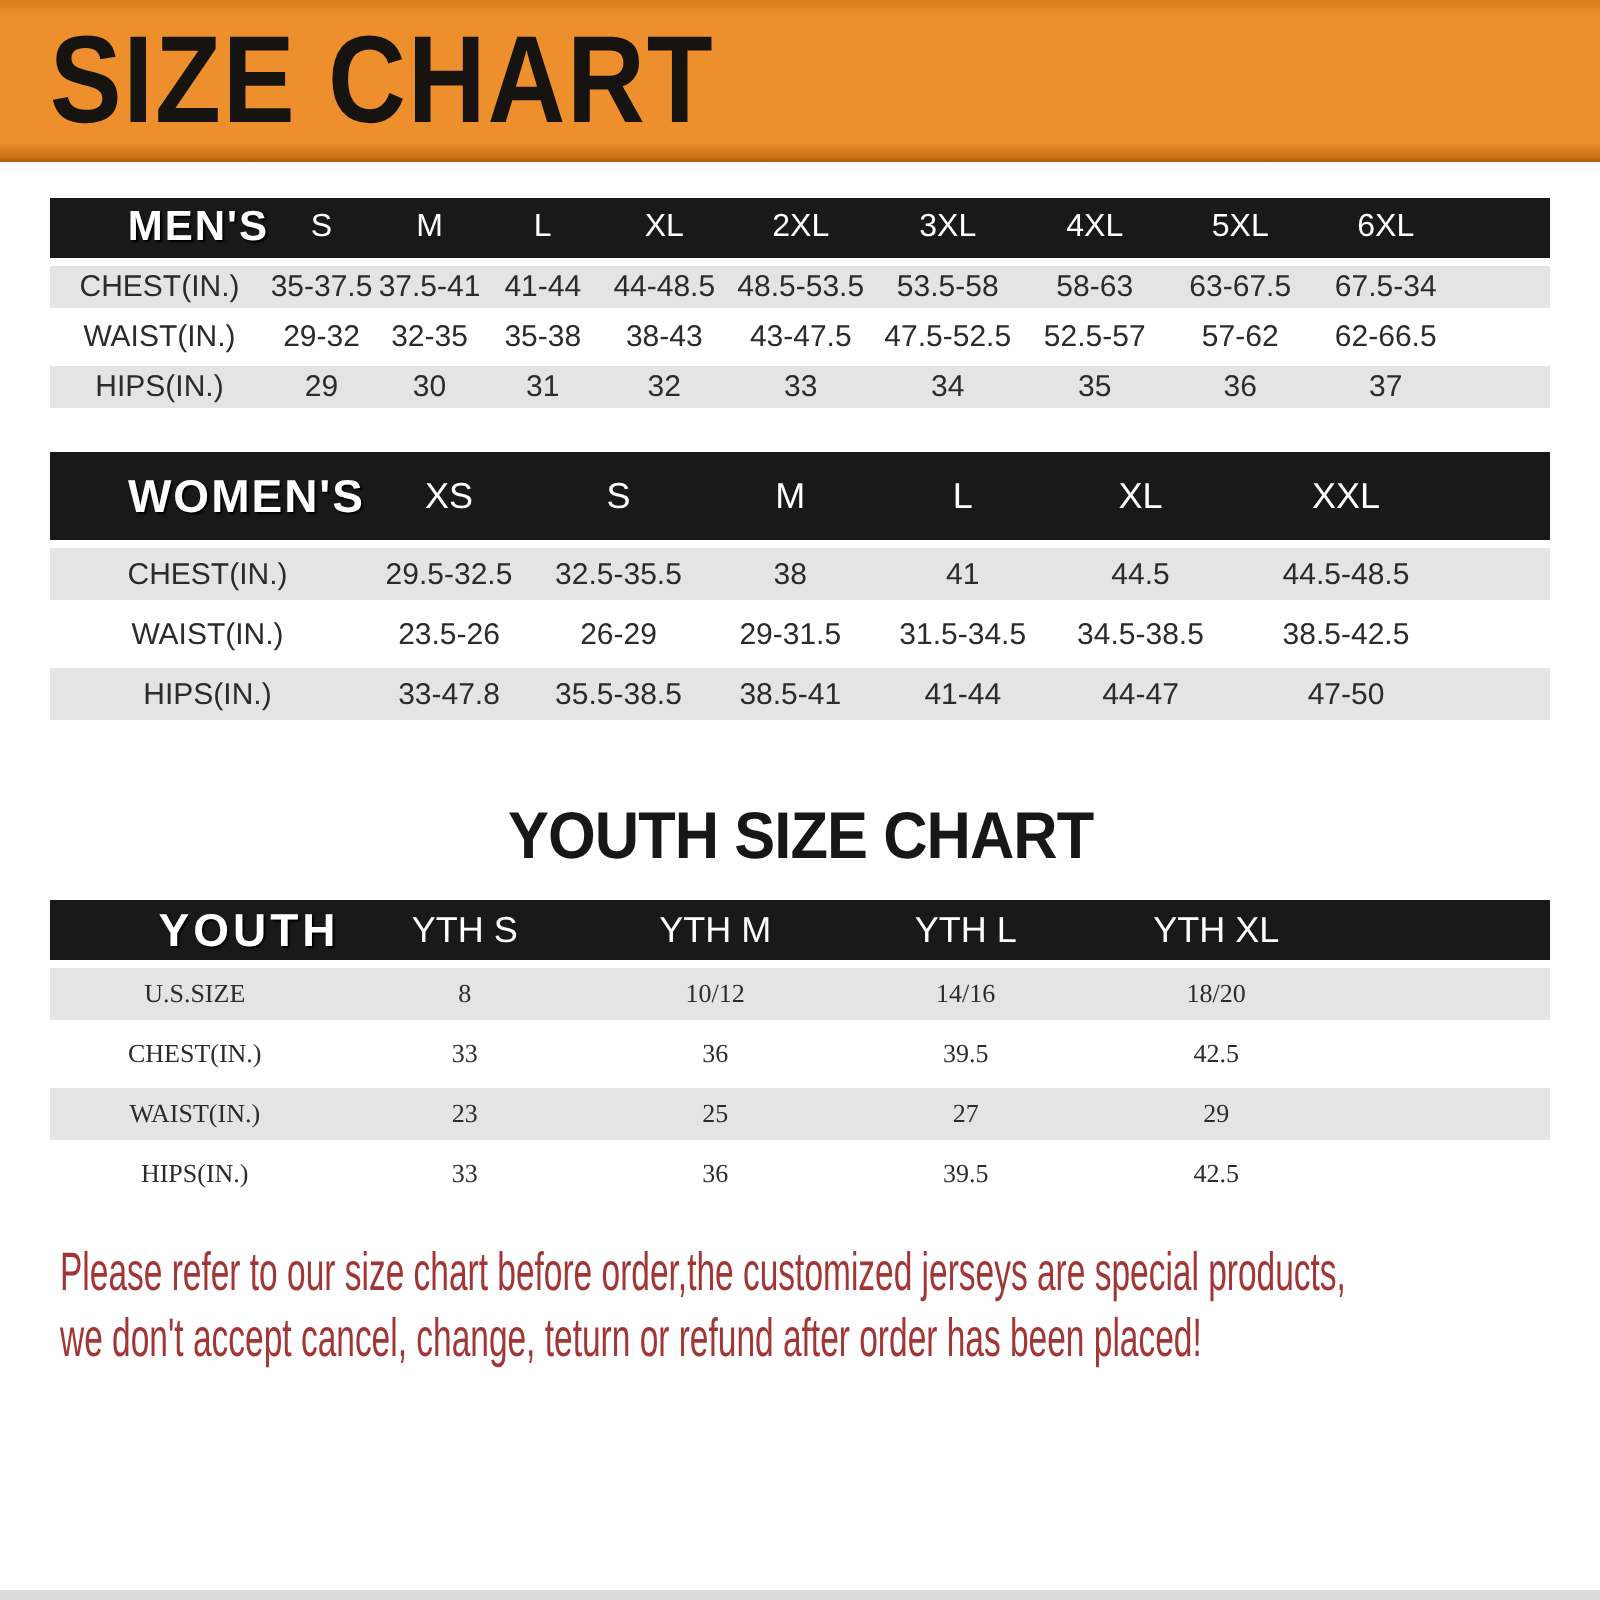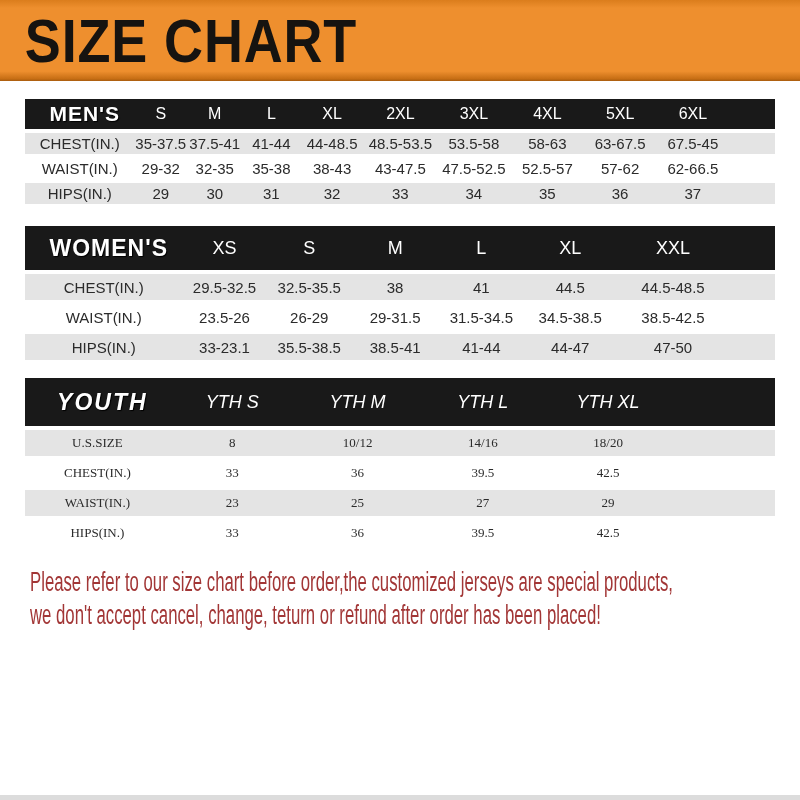--- a/index.html
+++ b/index.html
@@ -40,28 +40,28 @@
   }
   .mt-men{margin-top:14px;}
   .mt-women{margin-top:14px;}
   .mt-youth{margin-top:10px;}
   table.size-table thead th{
     background:#191919;color:#ffffff;
     font-weight:400;text-align:center;padding:0;
     overflow:hidden;white-space:nowrap;
   }
   table.size-table thead th.tlabel{
-    text-align:center;padding-left:10px;font-weight:700;
+    text-align:right;padding-left:10px;font-weight:700;
     text-shadow:1px 1px 1px #000;
   }
   .t-men thead th{height:30px;font-size:16px;}
   .t-men thead th.tlabel{font-size:21px;letter-spacing:1px;}
   .t-women thead th{height:44px;font-size:18px;}
   .t-women thead th.tlabel{font-size:23px;letter-spacing:1px;}
-  .t-youth thead th{height:48px;font-size:18px;font-style:italic;}
+  .t-youth thead th{height:30px;font-size:18px;}
   .t-youth thead th.tlabel{font-size:23px;letter-spacing:2px;}
   table.size-table td{
     text-align:center;color:#2b2b2b;padding:0;
     overflow:hidden;white-space:nowrap;
   }
   .t-men td{height:21px;font-size:15px;}
   .t-women td{height:26px;font-size:15px;}
   .t-youth td{height:26px;font-size:13px;font-family:Liberation Serif, serif;}
   table.size-table tbody tr:nth-child(odd) td{background:#e4e4e4;}
   table.size-table tbody tr:nth-child(even) td{background:#ffffff;}
@@ -121,21 +121,21 @@
             <tr>
               <td>CHEST(IN.)</td>
               <td>35-37.5</td>
               <td>37.5-41</td>
               <td>41-44</td>
               <td>44-48.5</td>
               <td>48.5-53.5</td>
               <td>53.5-58</td>
               <td>58-63</td>
               <td>63-67.5</td>
-              <td>67.5-45</td>
+              <td>67.5-34</td>
               <td></td>
             </tr>
             <tr>
               <td>WAIST(IN.)</td>
               <td>29-32</td>
               <td>32-35</td>
               <td>35-38</td>
               <td>38-43</td>
               <td>43-47.5</td>
               <td>47.5-52.5</td>
@@ -203,34 +203,35 @@
               <td>23.5-26</td>
               <td>26-29</td>
               <td>29-31.5</td>
               <td>31.5-34.5</td>
               <td>34.5-38.5</td>
               <td>38.5-42.5</td>
               <td></td>
             </tr>
             <tr>
               <td>HIPS(IN.)</td>
-              <td>33-23.1</td>
+              <td>33-47.8</td>
               <td>35.5-38.5</td>
               <td>38.5-41</td>
               <td>41-44</td>
               <td>44-47</td>
               <td>47-50</td>
               <td></td>
             </tr>
           </tbody>
         </table>
     </div>
   </section>
 
   <section>
+    <h2 class="section-heading h-youth"><span class="condense">YOUTH SIZE CHART</span></h2>
     <div class="table-wrap mt-youth">
       <table class="size-table t-youth">
           <colgroup>
             <col style="width: 19.3%;">
             <col style="width: 16.7%;">
             <col style="width: 16.7%;">
             <col style="width: 16.7%;">
             <col style="width: 16.7%;">
             <col style="width: 13.9%;">
           </colgroup>

